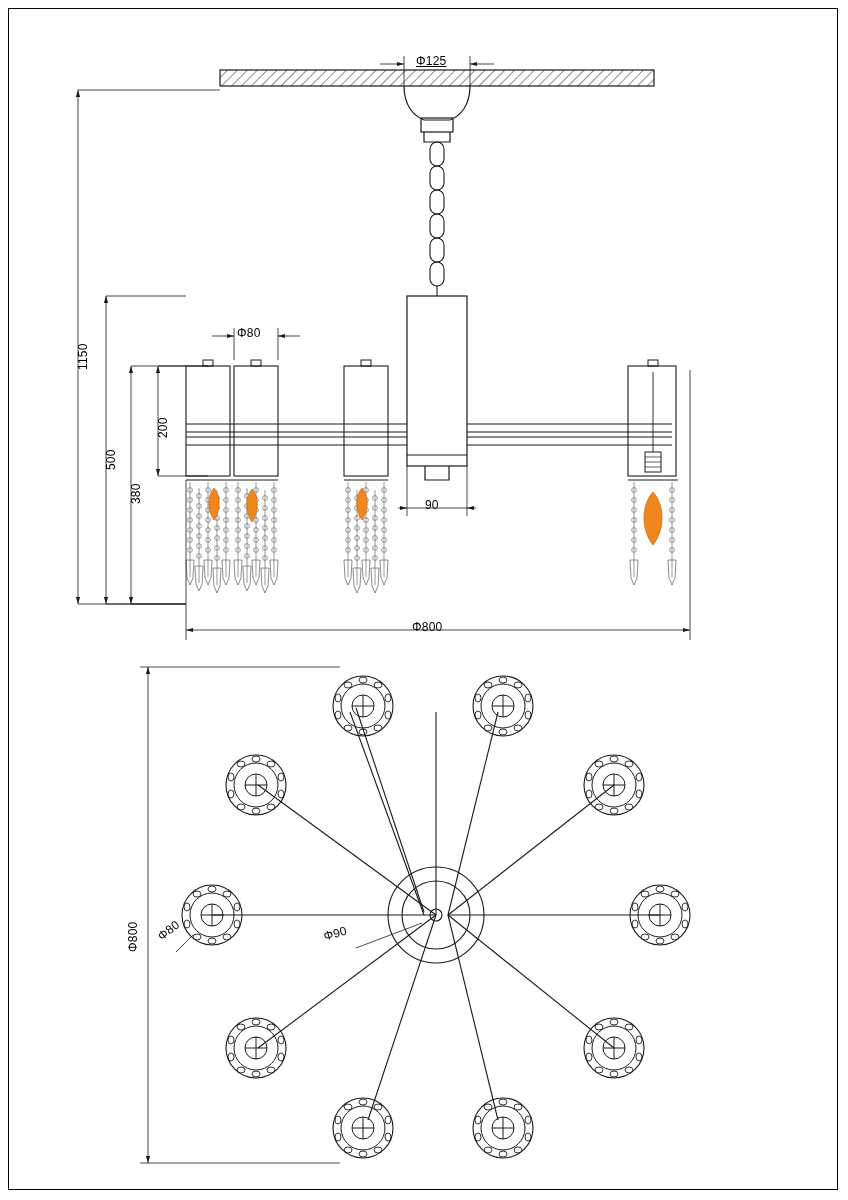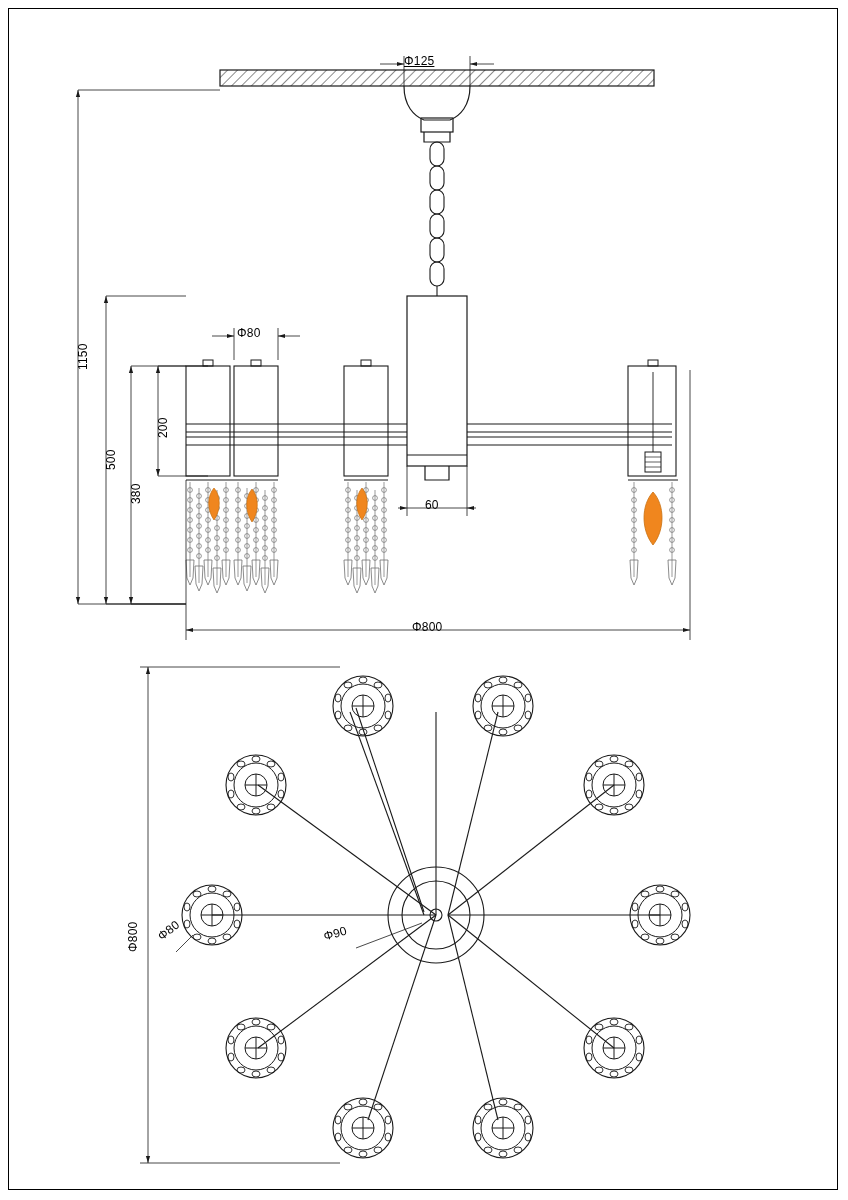--- a/index.html
+++ b/index.html
@@ -245,23 +245,23 @@
         <line x1="148" y1="667" x2="148" y2="1163" marker-start="url(#arrR)" marker-end="url(#arrL)"></line>
       </g>
 
       <g stroke="#1a1a1a" stroke-width="0.8" fill="none">
         <line x1="193" y1="935" x2="176" y2="952"></line>
         <line x1="422" y1="923" x2="356" y2="948"></line>
       </g>
     </g>
   </svg>
 
-  <div class="dimtxt" style="left:404px;top:54px;text-decoration:underline;">Φ125</div>
+  <div class="dimtxt" style="left:416px;top:54px;text-decoration:underline;">Φ125</div>
   <div class="dimtxt" style="left:237px;top:326px;">Φ80</div>
-  <div class="dimtxt" style="left:425px;top:498px;">60</div>
+  <div class="dimtxt" style="left:425px;top:498px;">90</div>
   <div class="dimtxt vert" style="left:76px;top:370px;">1150</div>
   <div class="dimtxt vert" style="left:104px;top:470px;">500</div>
   <div class="dimtxt vert" style="left:129px;top:504px;">380</div>
   <div class="dimtxt vert" style="left:156px;top:438px;">200</div>
   <div class="dimtxt" style="left:412px;top:620px;">Φ800</div>
   <div class="dimtxt vert" style="left:126px;top:952px;">Φ800</div>
   <div class="dimtxt" style="left:155px;top:932px;transform:rotate(-38deg);transform-origin:left top;">Φ80</div>
   <div class="dimtxt" style="left:322px;top:930px;transform:rotate(-16deg);transform-origin:left top;">Φ90</div>
 </div>
 

